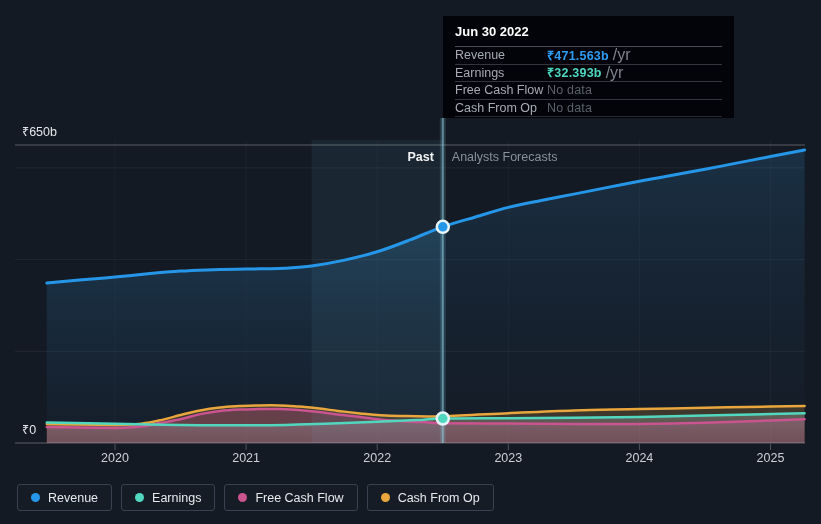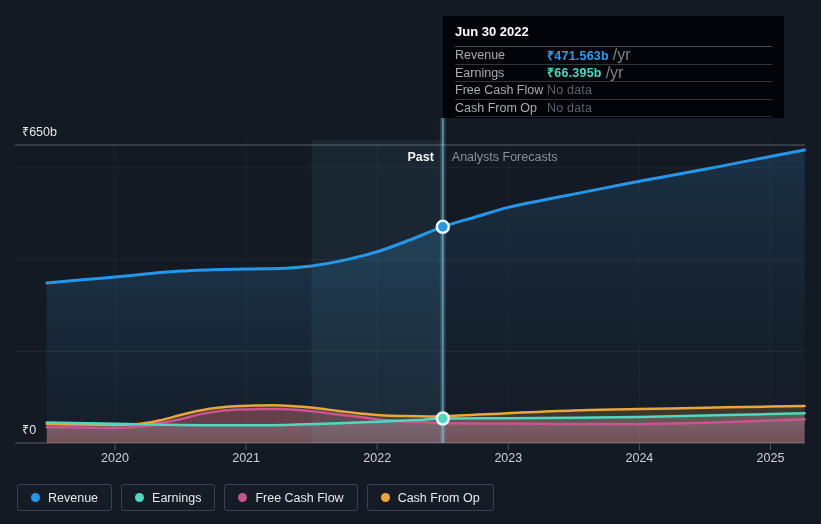--- a/index.html
+++ b/index.html
@@ -6,21 +6,21 @@
   body{
     width:821px;height:524px;overflow:hidden;
     background:#141a24;
     font-family:"Liberation Sans",sans-serif;
   }
   .screen{position:relative;width:821px;height:524px;background:#141a24;}
   #chart-svg{position:absolute;left:0;top:0;}
 
   
   .tooltip{
-    position:absolute;left:443px;top:16px;width:341px;height:102px;
+    position:absolute;left:443px;top:16px;width:291px;height:102px;
     box-sizing:border-box;background:#020409;padding:8px 12px 16px 12px;z-index:5;
   }
   .tt-title{
     color:#ffffff;font-size:13px;font-weight:bold;line-height:16px;
     padding-bottom:6px;border-bottom:1px solid #4a4e54;
   }
   .tt-row{
     display:flex;align-items:center;height:16.5px;
     font-size:12.5px;border-bottom:1px solid #33373d;
   }
@@ -103,21 +103,21 @@
 
   <div class="tooltip">
     <div class="tt-title">Jun 30 2022</div>
     <div class="tt-row">
       <span class="tt-label">Revenue</span>
       <span class="tt-value" style="color: rgb(47, 157, 242);">₹471.563b</span>
       <span class="tt-unit">/yr</span>
     </div>
     <div class="tt-row">
       <span class="tt-label">Earnings</span>
-      <span class="tt-value" style="color: rgb(78, 214, 192);">₹66.395b</span>
+      <span class="tt-value" style="color: rgb(78, 214, 192);">₹32.393b</span>
       <span class="tt-unit">/yr</span>
     </div>
     <div class="tt-row">
       <span class="tt-label">Free Cash Flow</span>
       <span class="tt-value" style="color: rgb(91, 98, 108); font-weight: normal;">No data</span>
       <span class="tt-unit"></span>
     </div>
     <div class="tt-row">
       <span class="tt-label">Cash From Op</span>
       <span class="tt-value" style="color: rgb(91, 98, 108); font-weight: normal;">No data</span>

